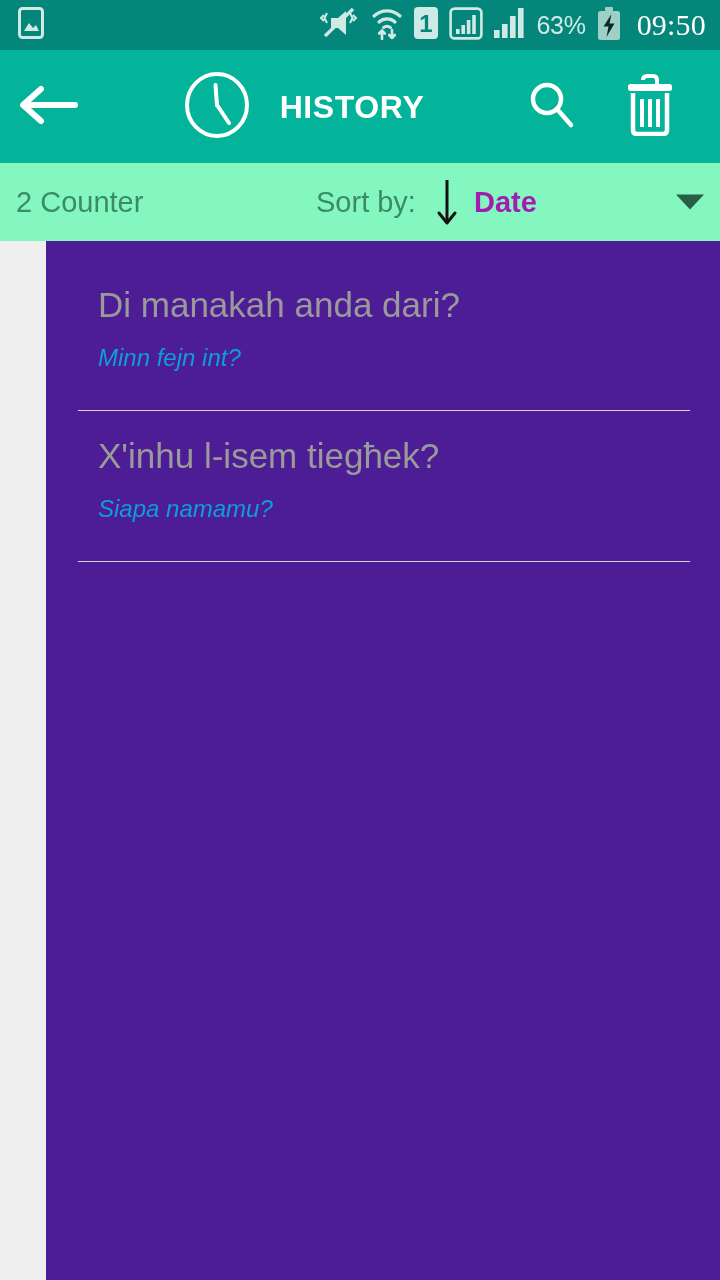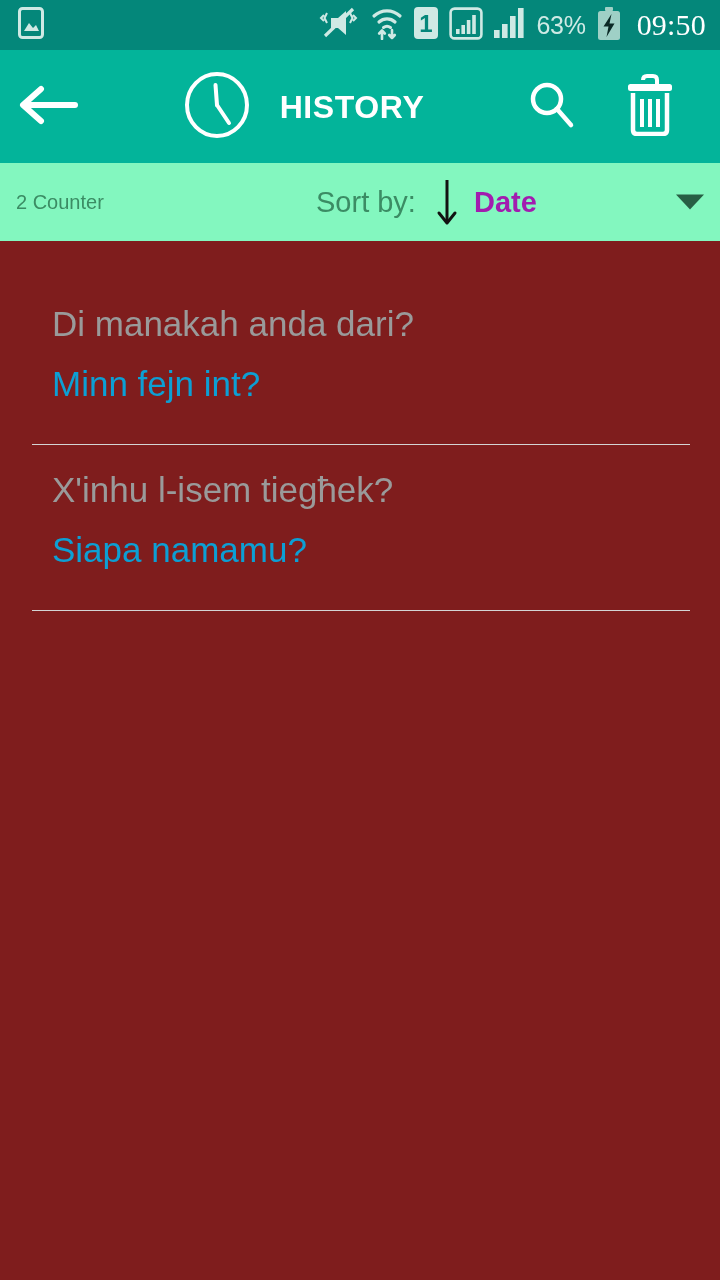--- a/index.html
+++ b/index.html
@@ -108,21 +108,21 @@
   .sort-bar {
     height: 78px;
     background: #83f7bf;
     display: flex;
     align-items: center;
     flex: 0 0 auto;
     padding: 0 20px 0 16px;
     position: relative;
   }
   .counter-label {
-    font-size: 20px;
+    font-size: 29px;
     color: #3b8c64;
     line-height: 1;
   }
   .sort-group {
     position: absolute;
     left: 316px;
     display: flex;
     align-items: center;
     height: 56px;
   }
@@ -149,39 +149,41 @@
     transform: translateY(-50%);
     width: 0; height: 0;
     border-left: 14px solid transparent;
     border-right: 14px solid transparent;
     border-top: 15px solid #275f44;
   }
 
   
   .list {
     flex: 1 1 auto;
-    background: #7f1d1d;
-    padding-top: 38px;
+    background: #4c1d95;
+    padding-top: 19px;
     overflow: hidden;
+    margin-left: 46px;
   }
   .list-item {
     padding: 22px 32px 18px 52px;
   }
   .item-source {
     font-size: 35px;
     color: #9a9a9a;
     line-height: 1.34;
     font-weight: normal;
   }
   .item-target {
-    font-size: 35px;
+    font-size: 24px;
     color: #0d9fd4;
     line-height: 1.34;
     margin-top: 13px;
     font-weight: normal;
+    font-style: italic;
   }
   .divider {
     height: 1px;
     background: #d4d4d4;
     margin: 18px 30px 0 32px;
   }
 </style>
 </head>
 <body>
 

